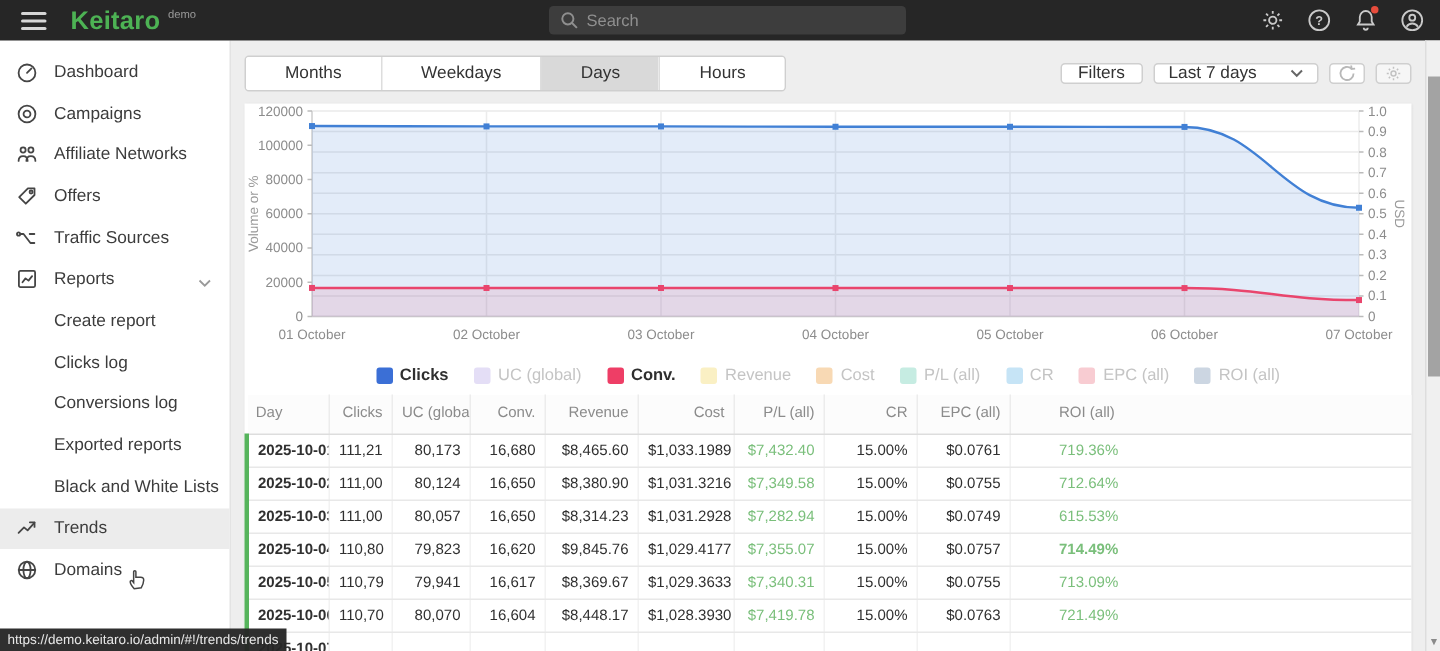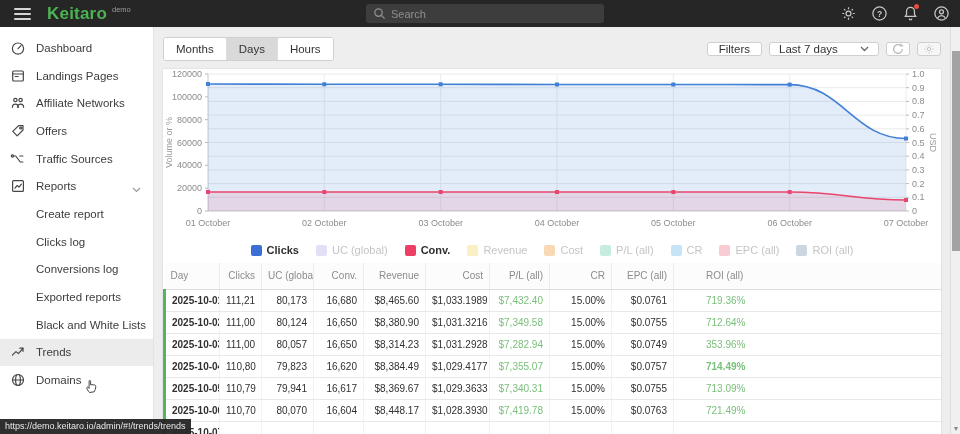--- a/index.html
+++ b/index.html
@@ -38,21 +38,21 @@
   .side-item.indent .side-label { margin-left:26px; }
   .side-chev { position:absolute; right:12px; top:11px; }
 
   .content { flex:1; background:#eeeeee; padding:0 19px 0 9px; min-width:0; }
 
   
   .toolbar { margin-top:10px; height:24px; margin-bottom:8px; display:flex;
     justify-content:space-between; align-items:center; }
   .tab-group { display:inline-flex; border:1px solid #cfcfcf; border-radius:3px;
     overflow:hidden; background:#fff; height:24px; }
-  .tab { padding:0 12px; font-size:11.5px; color:#333; line-height:22px;
+  .tab { padding:0 26px; font-size:11.5px; color:#333; line-height:22px;
     border-left:1px solid #ddd; cursor:pointer; background:#fff; }
   .tab:first-child { border-left:none; }
   .tab.active { background:#d9d9d9; }
   .toolbar-right { display:flex; align-items:center; gap:7px; }
   .btn { background:#fff; border:1px solid #cfcfcf; border-radius:3px; height:14px;
     font-size:11.5px; color:#333; padding:0 11px; cursor:pointer;
     font-family:"Liberation Sans",sans-serif; }
   .select { display:flex; align-items:center; justify-content:space-between;
     width:110px; padding:0 9px; }
   .icon-btn { width:24px; padding:0; display:flex; align-items:center; justify-content:center; }
@@ -148,24 +148,24 @@
   <aside class="sidebar" id="sidebar-nav">
       <div class="side-item">
         <span class="side-icon"><svg viewBox="0 0 16 16" width="16" height="16" fill="none" stroke="#454545" stroke-width="1.2" stroke-linecap="round" stroke-linejoin="round">
             <circle cx="8" cy="8.6" r="5.6"></circle>
             <path d="M8 8.6l3-3"></path>
           </svg></span>
         <span class="side-label">Dashboard</span>
       </div>
       <div class="side-item">
         <span class="side-icon"><svg viewBox="0 0 16 16" width="16" height="16" fill="none" stroke="#454545" stroke-width="1.2" stroke-linecap="round" stroke-linejoin="round">
-            <rect x="2.7" y="3" width="10.6" height="10" rx="1"></rect>
-            <path d="M2.7 6h10.6M5.2 8.5h3"></path>
-          </svg></span>
-        <span class="side-label">Landings Pages</span>
+            <circle cx="8" cy="8" r="5.6"></circle>
+            <circle cx="8" cy="8" r="2.3"></circle>
+          </svg></span>
+        <span class="side-label">Campaigns</span>
       </div>
       <div class="side-item">
         <span class="side-icon"><svg viewBox="0 0 16 16" width="16" height="16" fill="none" stroke="#454545" stroke-width="1.2" stroke-linecap="round" stroke-linejoin="round">
             <circle cx="5.4" cy="5" r="1.7"></circle>
             <circle cx="10.6" cy="5" r="1.7"></circle>
             <path d="M2.4 12.3c0-2 1.3-3.2 3-3.2s3 1.2 3 3.2M7.6 12.3c0-2 1.3-3.2 3-3.2s3 1.2 3 3.2"></path>
           </svg></span>
         <span class="side-label">Affiliate Networks</span>
       </div>
       <div class="side-item">
@@ -221,20 +221,21 @@
             <path d="M2.5 8h11"></path>
           </svg></span>
         <span class="side-label">Domains</span>
       </div>
     </aside>
 
   <main class="content">
     <div class="toolbar">
       <div class="tab-group" id="tab-group">
           <span class="tab">Months</span>
+          <span class="tab">Weekdays</span>
           <span class="tab active">Days</span>
           <span class="tab">Hours</span>
         </div>
       <div class="toolbar-right">
         <button class="btn">Filters</button>
         <button class="btn select">
           <span>Last 7 days</span>
           <svg width="9" height="6" viewBox="0 0 9 6">
               <path d="M1 1l3.5 3.5L8 1" fill="none" stroke="#666" stroke-width="1.3"></path>
             </svg>
@@ -421,28 +422,28 @@
             <tr>
               <td style="text-align: left;">2025-10-03</td>
               <td style="text-align: right;">111,00</td>
               <td style="text-align: right;">80,057</td>
               <td style="text-align: right;">16,650</td>
               <td style="text-align: right;">$8,314.23</td>
               <td style="text-align: right;">$1,031.2928</td>
               <td class="green" style="text-align: right;">$7,282.94</td>
               <td style="text-align: right;">15.00%</td>
               <td style="text-align: right;">$0.0749</td>
-              <td class="green col-roi" style="text-align: left;">353.96%</td>
+              <td class="green col-roi" style="text-align: left;">615.53%</td>
             </tr>
             <tr>
               <td style="text-align: left;">2025-10-04</td>
               <td style="text-align: right;">110,80</td>
               <td style="text-align: right;">79,823</td>
               <td style="text-align: right;">16,620</td>
-              <td style="text-align: right;">$8,384.49</td>
+              <td style="text-align: right;">$9,845.76</td>
               <td style="text-align: left;">$1,029.4177</td>
               <td class="green" style="text-align: right;">$7,355.07</td>
               <td style="text-align: right;">15.00%</td>
               <td style="text-align: right;">$0.0757</td>
               <td class="green col-roi" style="text-align: left; font-weight: bold;">714.49%</td>
             </tr>
             <tr>
               <td style="text-align: left;">2025-10-05</td>
               <td style="text-align: right;">110,79</td>
               <td style="text-align: right;">79,941</td>

